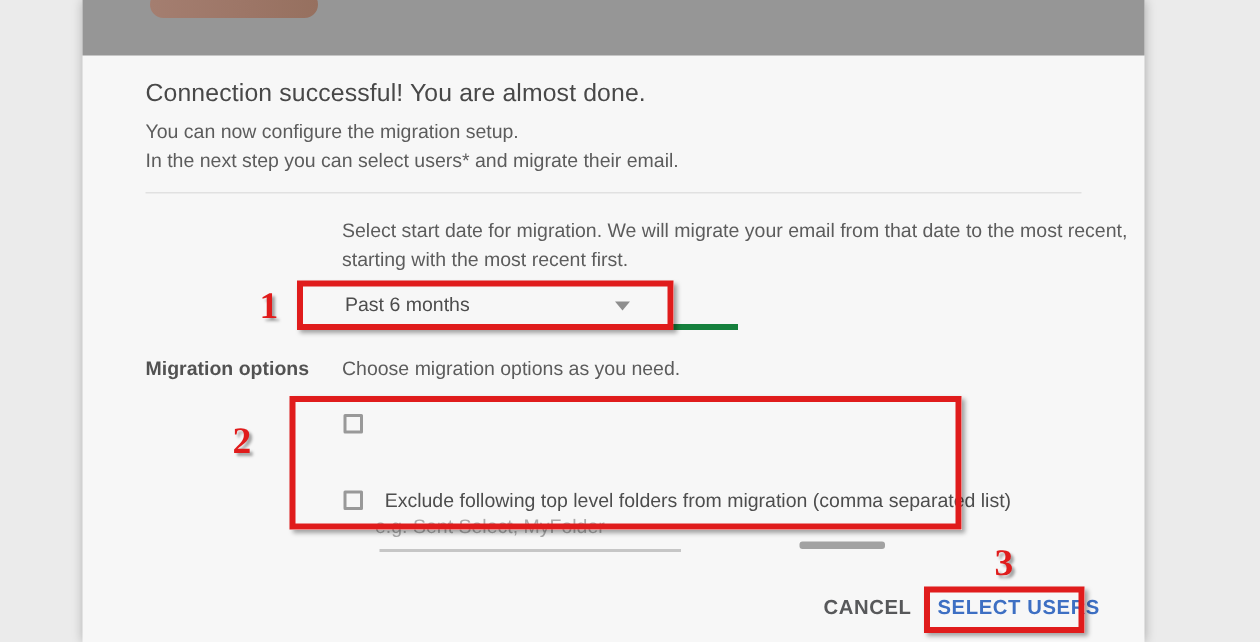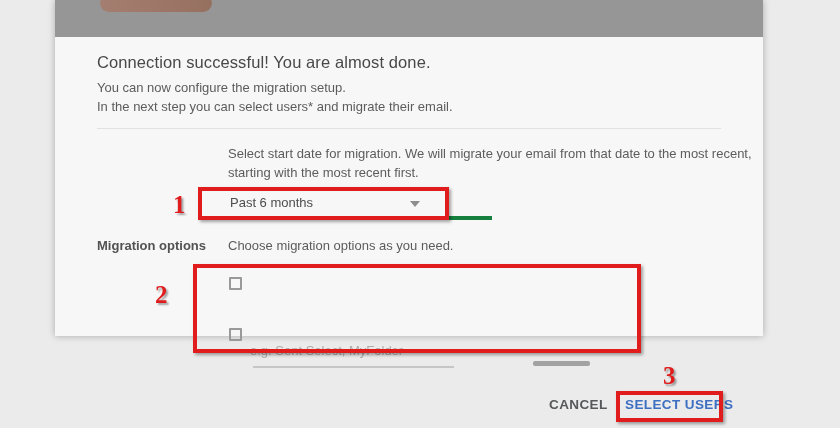--- a/index.html
+++ b/index.html
@@ -5,21 +5,21 @@
   * { box-sizing: border-box; margin: 0; padding: 0; }
   html, body { width: 840px; height: 428px; }
   body {
     font-family: "Liberation Sans", sans-serif;
     background: #ebebeb;
     position: relative;
     overflow: hidden;
     color: #5a5a5a;
   }
   .dialog {
-    position: absolute; left: 55px; top: 0; width: 708px; height: 336px;
+    position: absolute; left: 55px; top: 0; width: 708px; height: 428px;
     background: #f7f7f7;
     box-shadow: 0 0 7px rgba(0,0,0,0.28);
   }
   .header-bar {
     position: absolute; left: 0; top: 0; width: 100%; height: 37px;
     background: #969696; overflow: hidden;
   }
   .title-blur {
     position: absolute; left: 45px; top: -6px; width: 112px; height: 18px;
     border-radius: 9px;
@@ -124,20 +124,21 @@
   </div>
 
   <div class="field-label" style="top:238px">Migration options</div>
   <div class="desc" style="top:238px">Choose migration options as you need.</div>
 
   <div class="check-row" style="top:274px">
     <span class="checkbox"></span>
   </div>
   <div class="check-row" style="top:325px">
     <span class="checkbox"></span>
+    <span class="check-label">Exclude following top level folders from migration (comma separated list)</span>
   </div>
 
   <div class="exclude-placeholder">e.g. Sent Select, MyFolder</div>
   <div class="exclude-underline"></div>
 
   <div class="scrollbar-thumb"></div>
 
   <button class="btn btn-cancel">CANCEL</button>
   <button class="btn btn-select-users">SELECT USERS</button>
 

